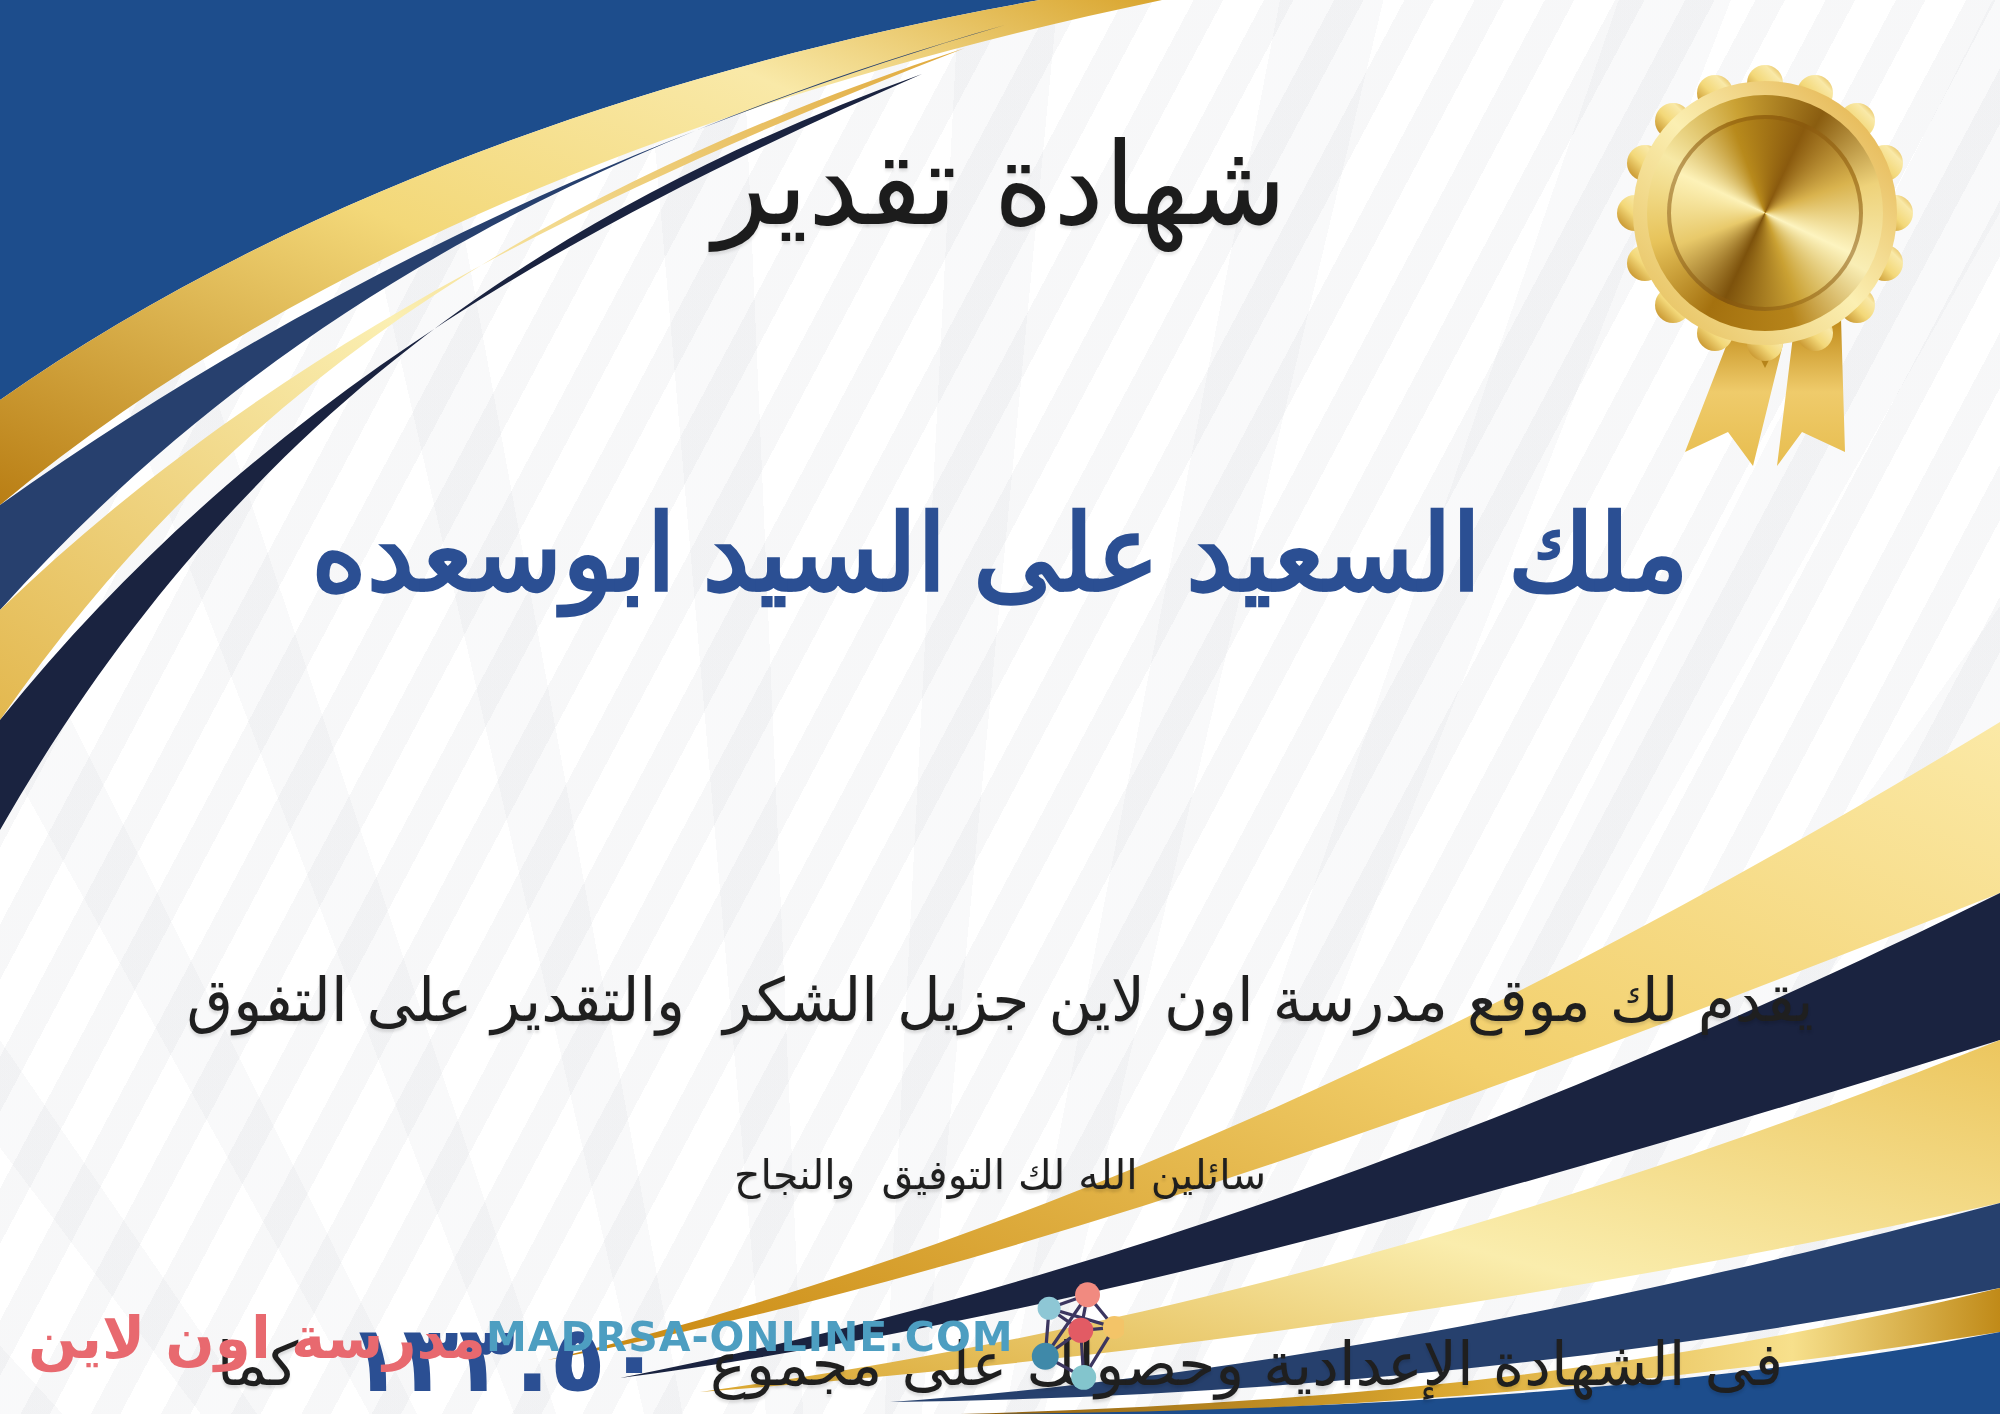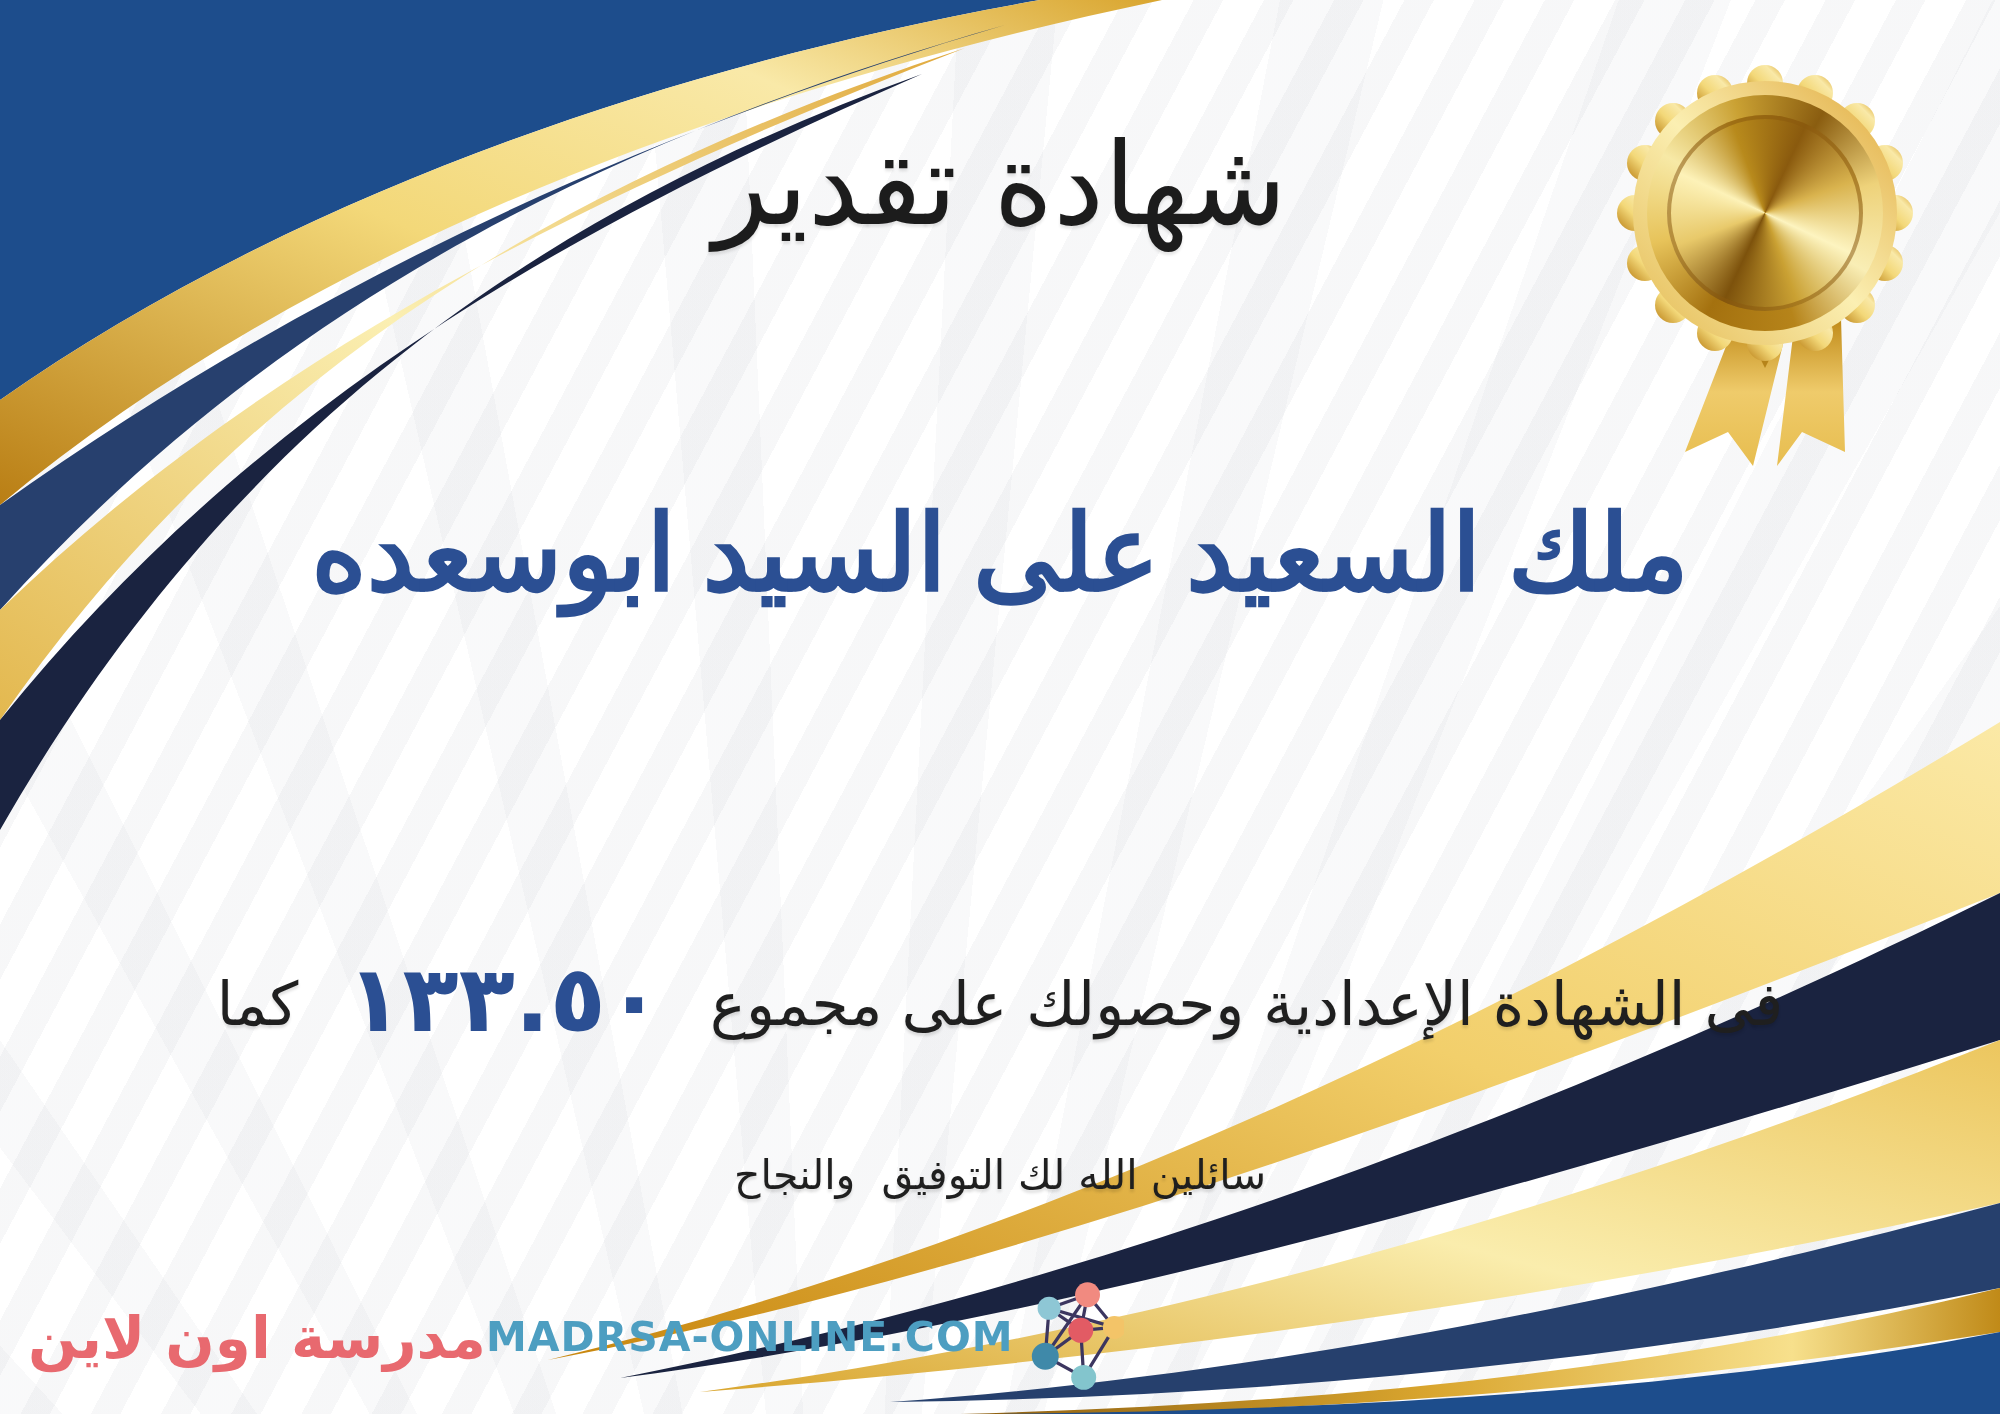--- a/index.html
+++ b/index.html
@@ -147,20 +147,21 @@
     </svg>
     <div class="medal-ring"></div>
     <div class="medal-disc"></div>
   </div>
 
   <h1 class="title" dir="rtl">شهادة تقدير</h1>
 
   <div class="recipient" dir="rtl">ملك السعيد على السيد ابوسعده</div>
 
   <div class="body-text" dir="rtl">
+    <div class="body-line">يقدم لك موقع مدرسة اون لاين جزيل الشكر  والتقدير على التفوق</div>
     <div class="body-line"><span>فى الشهادة الإعدادية وحصولك على مجموع</span><span class="score-number">١٣٣.٥٠</span><span>كما</span></div>
     
   </div>
 
   <div class="closing" dir="rtl">سائلين الله لك التوفيق  والنجاح</div>
 
   <div class="logo">
     <div class="logo-texts">
       <div class="logo-ar" dir="rtl">مدرسة اون لاين</div>
       <div class="logo-en">MADRSA-ONLINE.COM</div>

